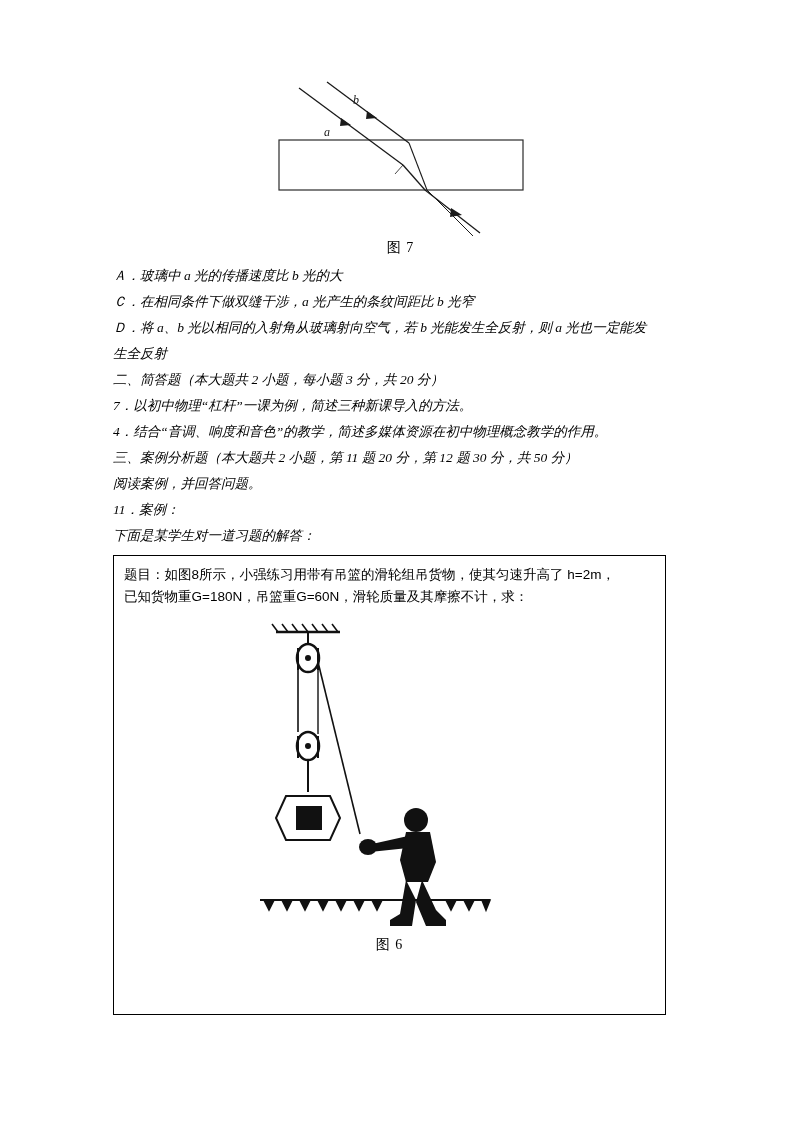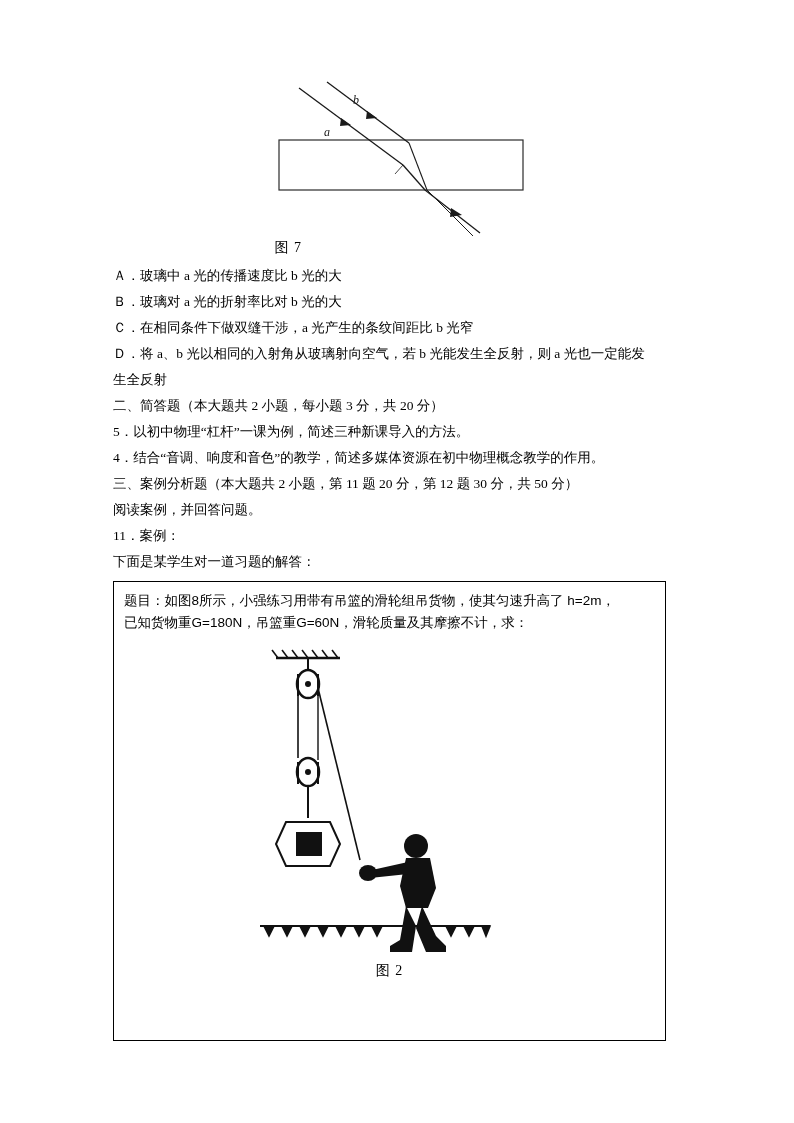--- a/index.html
+++ b/index.html
@@ -33,34 +33,35 @@
     margin: 0 auto 6px auto;
     width: 252px;
     position: relative;
   }
   .fig7-box {
     width: 252px;
     height: 160px;
     position: relative;
   }
   .fig7-caption {
-    text-align: left;
+    text-align: center;
     font-size: 14px;
     letter-spacing: 1px;
     margin-top: 1px;
     font-family: "Liberation Serif", serif;
   }
 
   
   .line {
     font-size: 13.5px;
     line-height: 26px;
     margin: 0;
     white-space: pre-wrap;
     font-family: "Liberation Serif", serif;
+    font-style: italic;
   }
   .line.opt {
     text-indent: 0;
   }
 
   
   .problem-box {
     border: 1px solid #000000;
     margin-top: 6px;
     padding: 8px 10px 10px 10px;
@@ -121,27 +122,26 @@
 
           <line x1="128" y1="87" x2="120" y2="96" stroke="#1a1a1a" stroke-width="0.8"></line>
           <text x="49" y="58" font-family="Liberation Serif, serif" font-size="12" font-style="italic" fill="#1a1a1a">a</text>
           <text x="78" y="26" font-family="Liberation Serif, serif" font-size="12" font-style="italic" fill="#1a1a1a">b</text>
         </svg>
       </div>
       <div class="fig7-caption">图 7</div>
     </div>
 
     <p class="line opt">Ａ．玻璃中 a 光的传播速度比 b 光的大</p>
-    <p class="line opt">Ｂ．玻璃对 a 光的折射率比对 b 光的大</p>
     <p class="line opt">Ｃ．在相同条件下做双缝干涉，a 光产生的条纹间距比 b 光窄</p>
     <p class="line opt">Ｄ．将 a、b 光以相同的入射角从玻璃射向空气，若 b 光能发生全反射，则 a 光也一定能发</p>
     <p class="line opt">生全反射</p>
 
     <p class="line">二、简答题（本大题共 2 小题，每小题 3 分，共 20 分）</p>
-    <p class="line">5．以初中物理“杠杆”一课为例，简述三种新课导入的方法。</p>
+    <p class="line">7．以初中物理“杠杆”一课为例，简述三种新课导入的方法。</p>
     <p class="line">4．结合“音调、响度和音色”的教学，简述多媒体资源在初中物理概念教学的作用。</p>
 
     <p class="line">三、案例分析题（本大题共 2 小题，第 11 题 20 分，第 12 题 30 分，共 50 分）</p>
     <p class="line">阅读案例，并回答问题。</p>
     <p class="line">11．案例：</p>
     <p class="line">下面是某学生对一道习题的解答：</p>
 
     <div class="problem-box">
       <div class="problem-text">题目：如图8所示，小强练习用带有吊篮的滑轮组吊货物，使其匀速升高了 h=2m，</div>
       <div class="problem-text">已知货物重G=180N，吊篮重G=60N，滑轮质量及其摩擦不计，求：</div>
@@ -204,18 +204,18 @@
               <polygon points="78,286 88,286 83,296"></polygon>
               <polygon points="96,286 106,286 101,296"></polygon>
               <polygon points="114,286 124,286 119,296"></polygon>
               <polygon points="132,286 142,286 137,296"></polygon>
               <polygon points="206,286 216,286 211,296"></polygon>
               <polygon points="224,286 234,286 229,296"></polygon>
               <polygon points="242,286 250,286 246,296"></polygon>
             </g>
           </svg>
         </div>
-        <div class="fig8-caption">图 2</div>
+        <div class="fig8-caption">图 6</div>
       </div>
     </div>
 
   </div>
 </div>
 
 </body></html>

